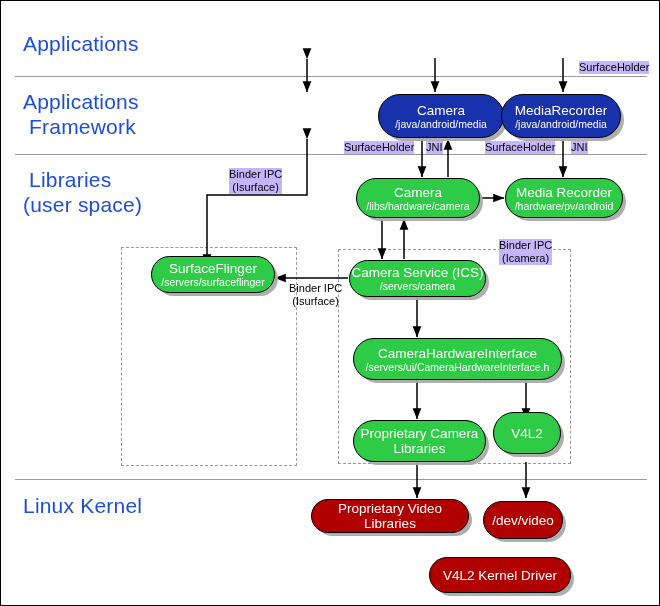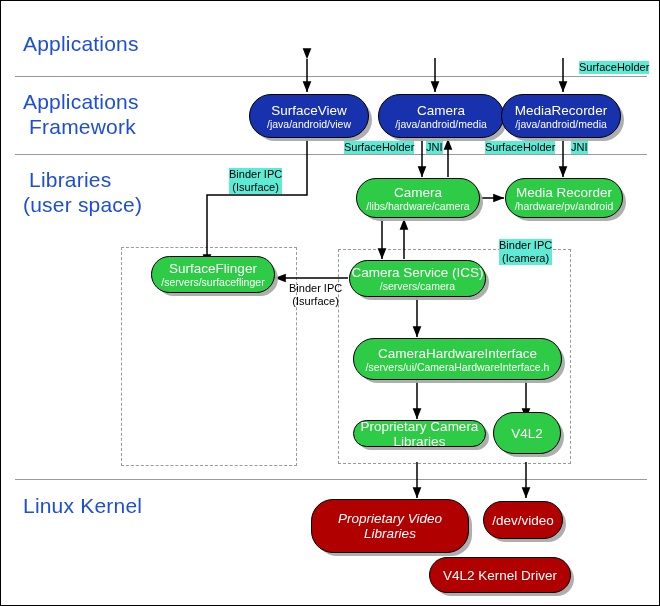--- a/index.html
+++ b/index.html
@@ -19,21 +19,21 @@
   .node .t1{font-size:13.5px;line-height:15px;white-space:nowrap;}
   .node .t2{font-size:10.5px;line-height:12px;white-space:nowrap;}
   .node.wrap .t1{white-space:normal;line-height:15px;}
   .blue{background:#1831ad;}
   .green{background:#2ecb46;}
   .red{background:#b00000;}
 
   .dashbox{position:absolute;border:1px dashed #9a9a9a;box-sizing:border-box;}
 
   .edge-label{position:absolute;color:#000;font-size:11px;line-height:13px;
-              text-align:center;white-space:pre;background:#5eead4;}
+              text-align:center;white-space:pre;background:#c4b5fd;}
 </style>
 </head>
 <body>
 
 <div id="stage">
 
   <div class="divider" style="left:14px;top:75px;width:632px;"></div>
   <div class="divider" style="left:14px;top:153px;width:632px;"></div>
   <div class="divider" style="left:14px;top:478px;width:632px;"></div>
 
@@ -84,24 +84,20 @@
 
       <line x1="525" y1="379" x2="525" y2="418" marker-end="url(#ah)"></line>
 
       <line x1="416" y1="461" x2="416" y2="497" marker-end="url(#ah)"></line>
 
       <line x1="525" y1="461" x2="525" y2="497" marker-end="url(#ah)"></line>
     </g>
   </svg>
 
 
-  <div class="node blue" style="left:248px;top:93px;width:120px;height:44px;">
-    <span class="t1">SurfaceView</span>
-    <span class="t2">/java/android/view</span>
-  </div>
   <div class="node blue" style="left:377px;top:93px;width:126px;height:44px;">
     <span class="t1">Camera</span>
     <span class="t2">/java/android/media</span>
   </div>
   <div class="node blue" style="left:500px;top:93px;width:120px;height:44px;">
     <span class="t1">MediaRecorder</span>
     <span class="t2">/java/android/media</span>
   </div>
 
   <div class="node green" style="left:355px;top:177px;width:124px;height:40px;">
@@ -120,28 +116,28 @@
   <div class="node green" style="left:348px;top:259px;width:137px;height:37px;">
     <span class="t1">Camera Service (ICS)</span>
     <span class="t2">/servers/camera</span>
   </div>
 
   <div class="node green" style="left:352px;top:337px;width:209px;height:42px;">
     <span class="t1">CameraHardwareInterface</span>
     <span class="t2">/servers/ui/CameraHardwareInterface.h</span>
   </div>
 
-  <div class="node green wrap" style="left:352px;top:419px;width:133px;height:27px;align-items:center;">
+  <div class="node green wrap" style="left:352px;top:419px;width:133px;height:42px;align-items:center;">
     <span class="t1" style="white-space:normal;">Proprietary Camera Libraries</span>
   </div>
   <div class="node green" style="left:492px;top:411px;width:68px;height:42px;">
     <span class="t1">V4L2</span>
   </div>
 
-  <div class="node red wrap" style="left:310px;top:498px;width:158px;height:54px;font-style:italic;">
+  <div class="node red wrap" style="left:310px;top:498px;width:158px;height:34px;">
     <span class="t1" style="white-space:normal;">Proprietary Video Libraries</span>
   </div>
   <div class="node red" style="left:482px;top:500px;width:80px;height:38px;">
     <span class="t1">/dev/video</span>
   </div>
   <div class="node red" style="left:428px;top:556px;width:142px;height:36px;">
     <span class="t1">V4L2 Kernel Driver</span>
   </div>
 
   <div class="edge-label" style="left: 578px; top: 60px; white-space: pre;">SurfaceHolder</div>

